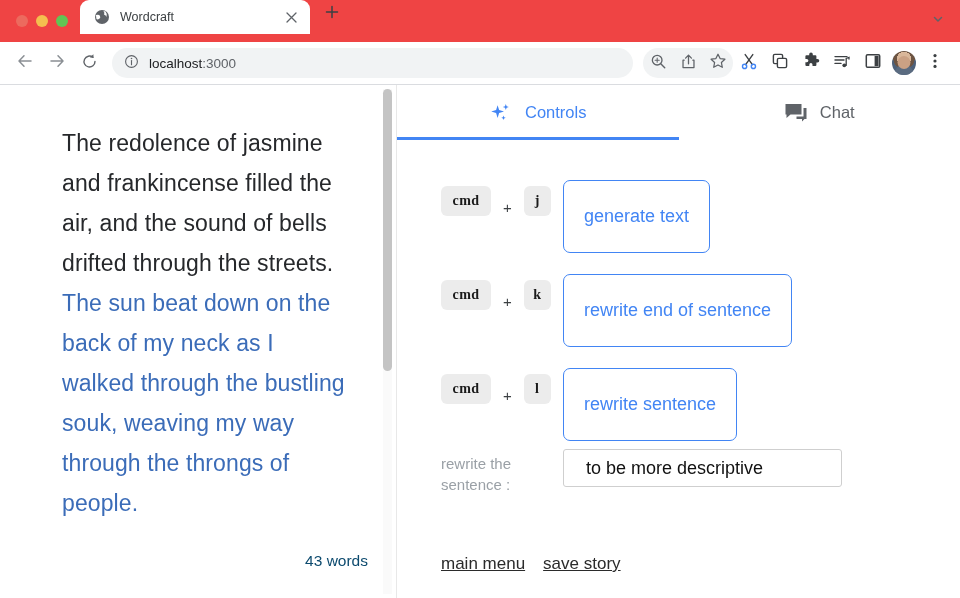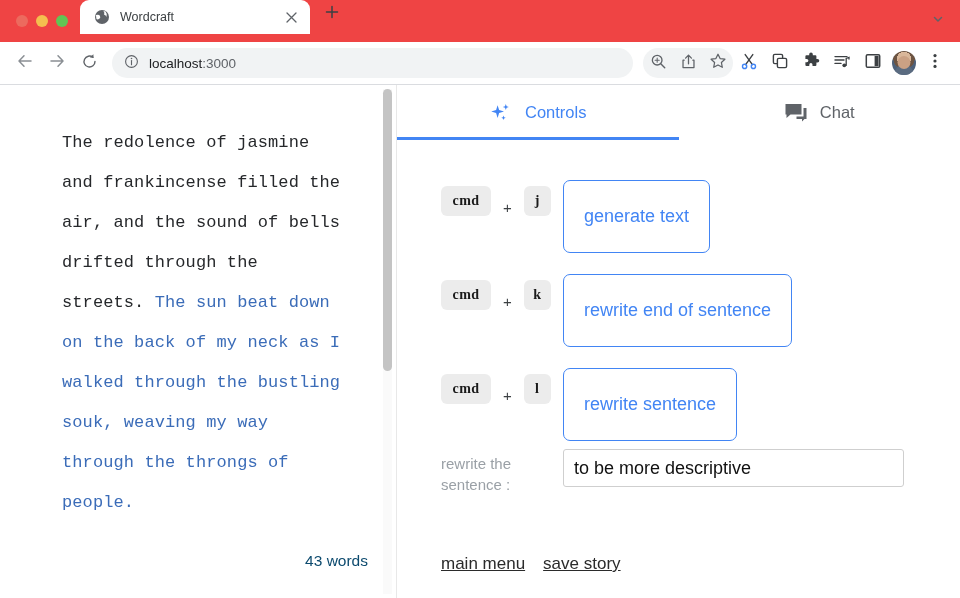--- a/index.html
+++ b/index.html
@@ -137,22 +137,22 @@
     flex-direction: column;
     border-right: 1px solid #e8e8e8;
   }
   .editor-scroll {
     flex: 1;
     padding: 38px 50px 0 62px;
     overflow: hidden;
     position: relative;
   }
   .story {
-    font-family: Liberation Mono, monospace;
-    font-size: 17px;
+    font-family: Liberation Sans, sans-serif;
+    font-size: 23px;
     line-height: 40px;
     color: #26282b;
     letter-spacing: 0.1px;
   }
   .story .highlight { color: #3b6cb8; }
   .wordcount {
     position: absolute;
     right: 28px;
     bottom: 28px;
     font-size: 15.5px;
@@ -270,25 +270,25 @@
   .prompt-label {
     width: 122px;
     flex: 0 0 122px;
     font-size: 15px;
     color: #9aa0a6;
     line-height: 21px;
     padding-top: 4px;
   }
   .prompt-right { display: flex; flex-direction: column; }
   .prompt-input {
-    width: 341px;
+    width: 279px;
     height: 38px;
     border: 1px solid #cfcfcf;
     border-radius: 3px;
-    padding: 0 10px;
+    padding: 0 22px;
     font-size: 18px;
     font-family: "Liberation Sans", sans-serif;
     color: #111111;
     background: #ffffff;
     outline: none;
   }
   .or-line {
     margin-top: 12px;
     font-size: 15px;
     color: #3c4043;

